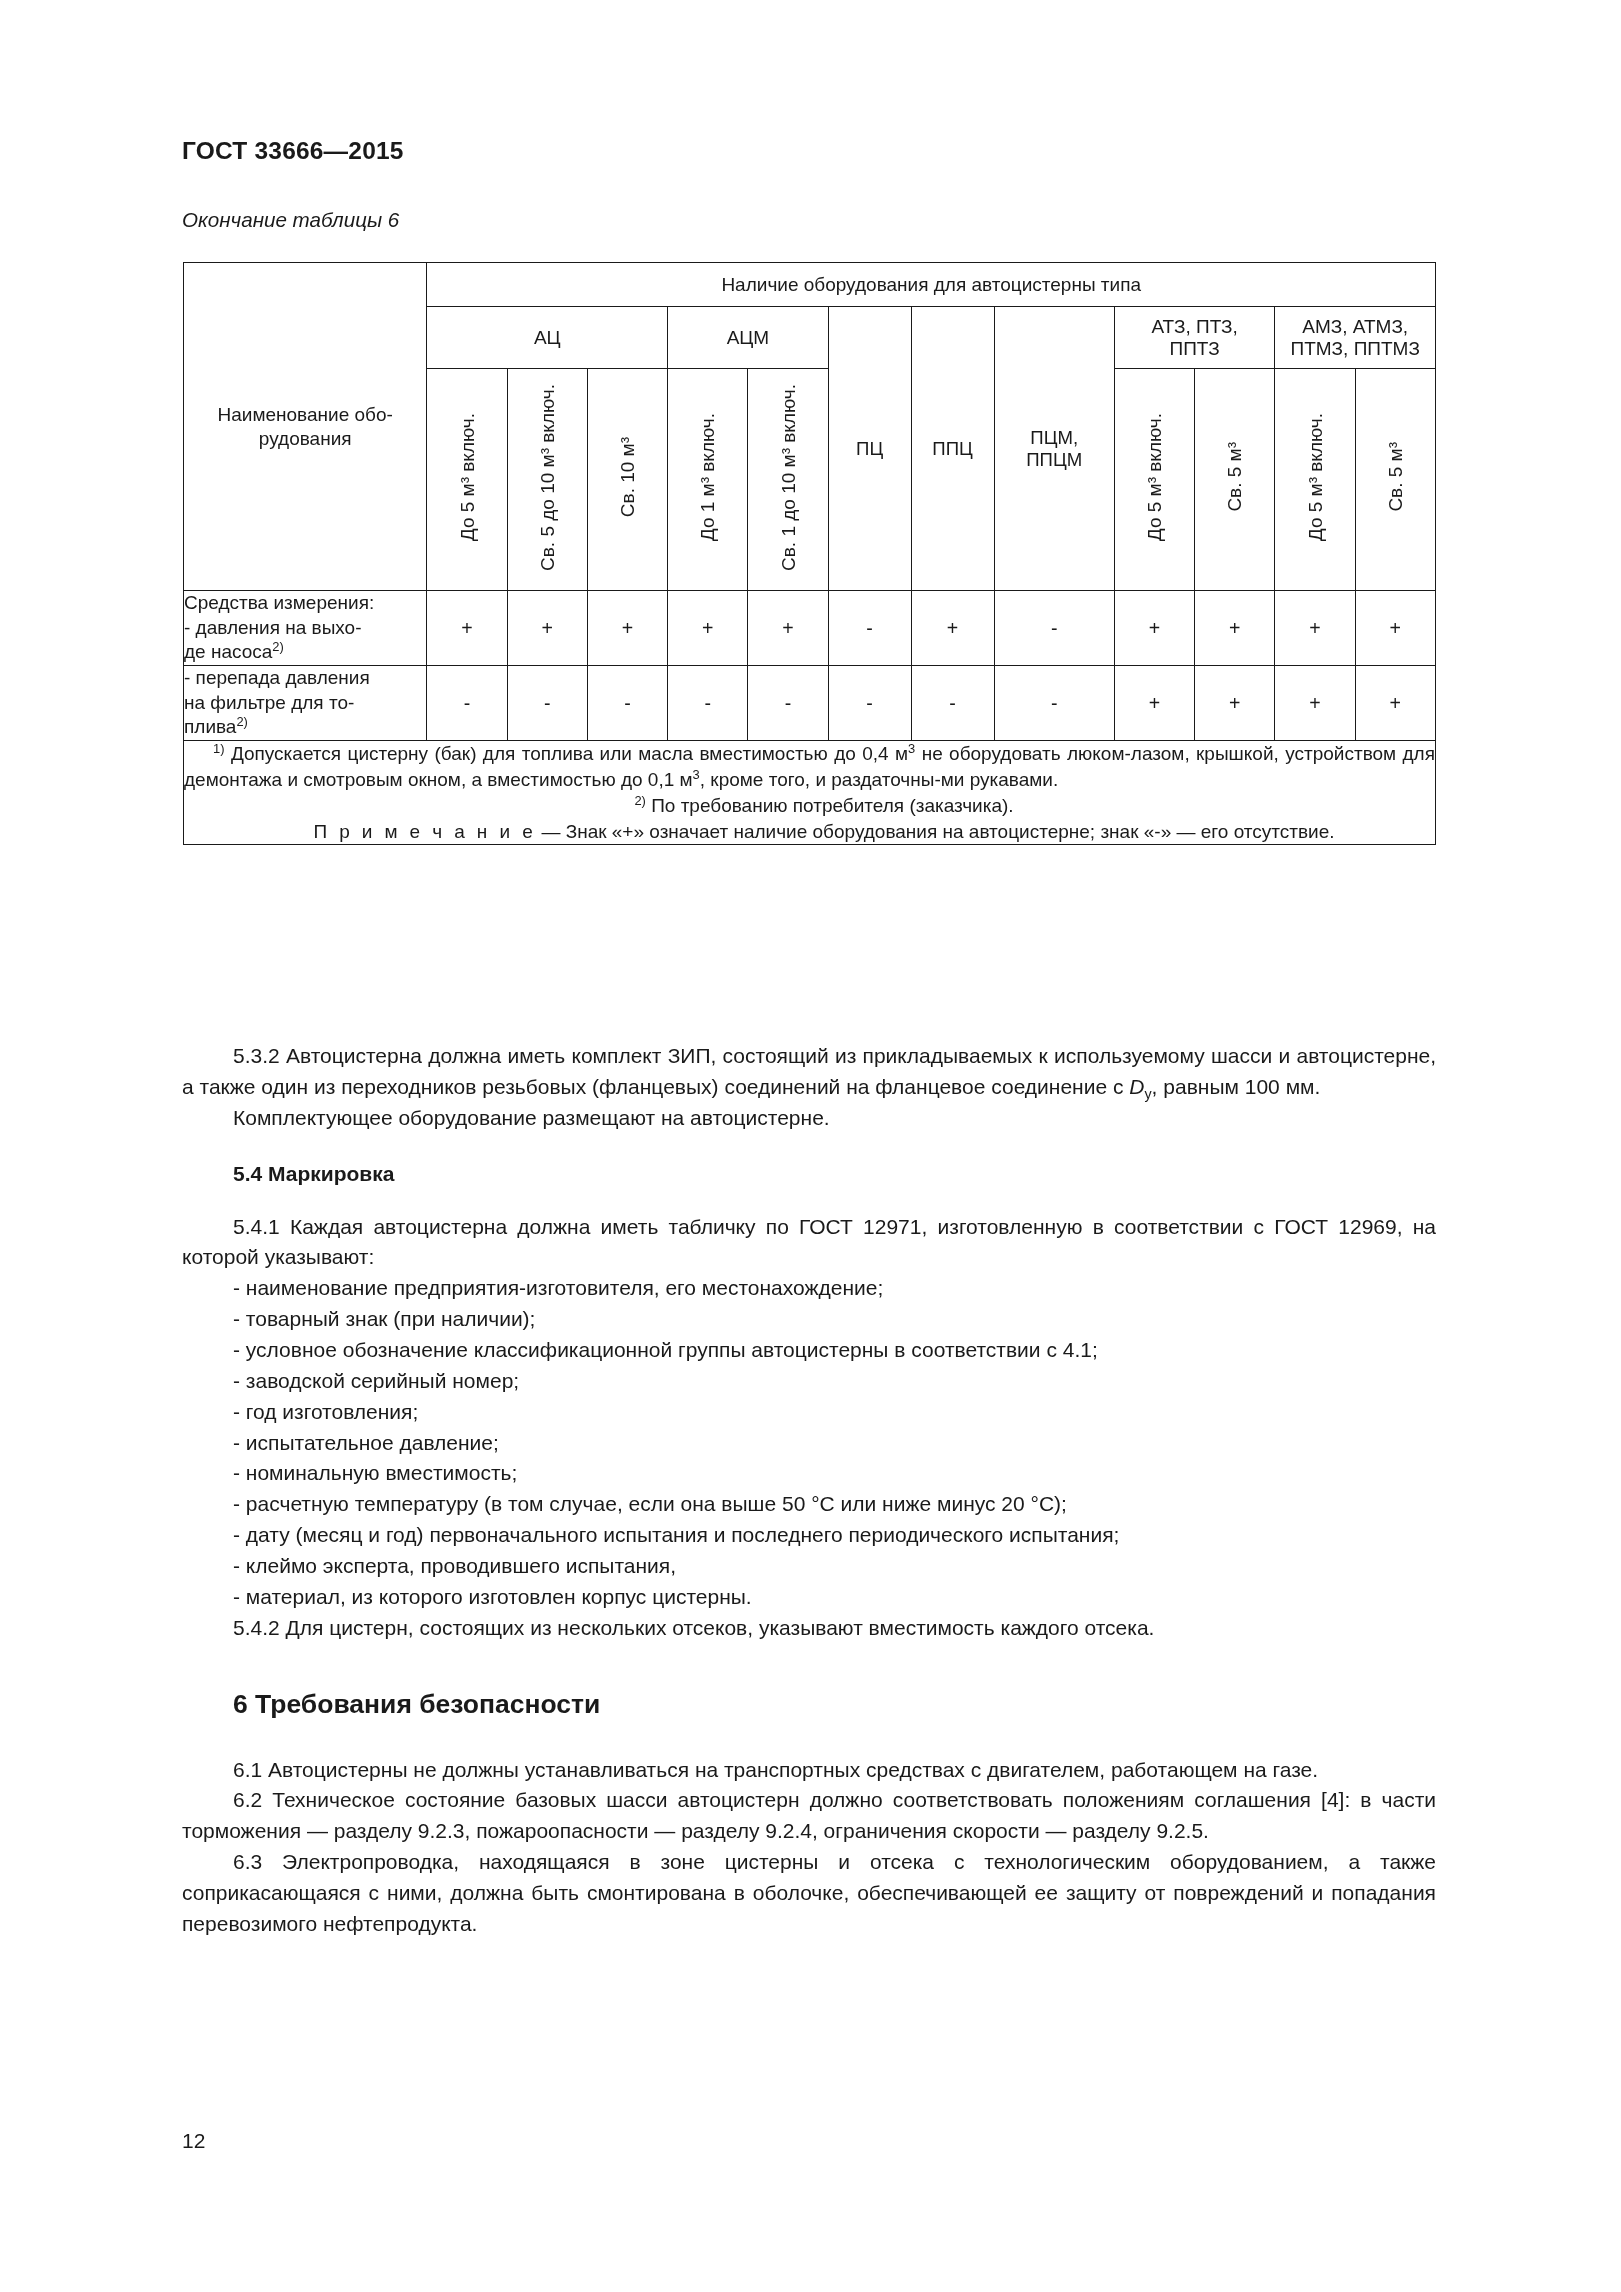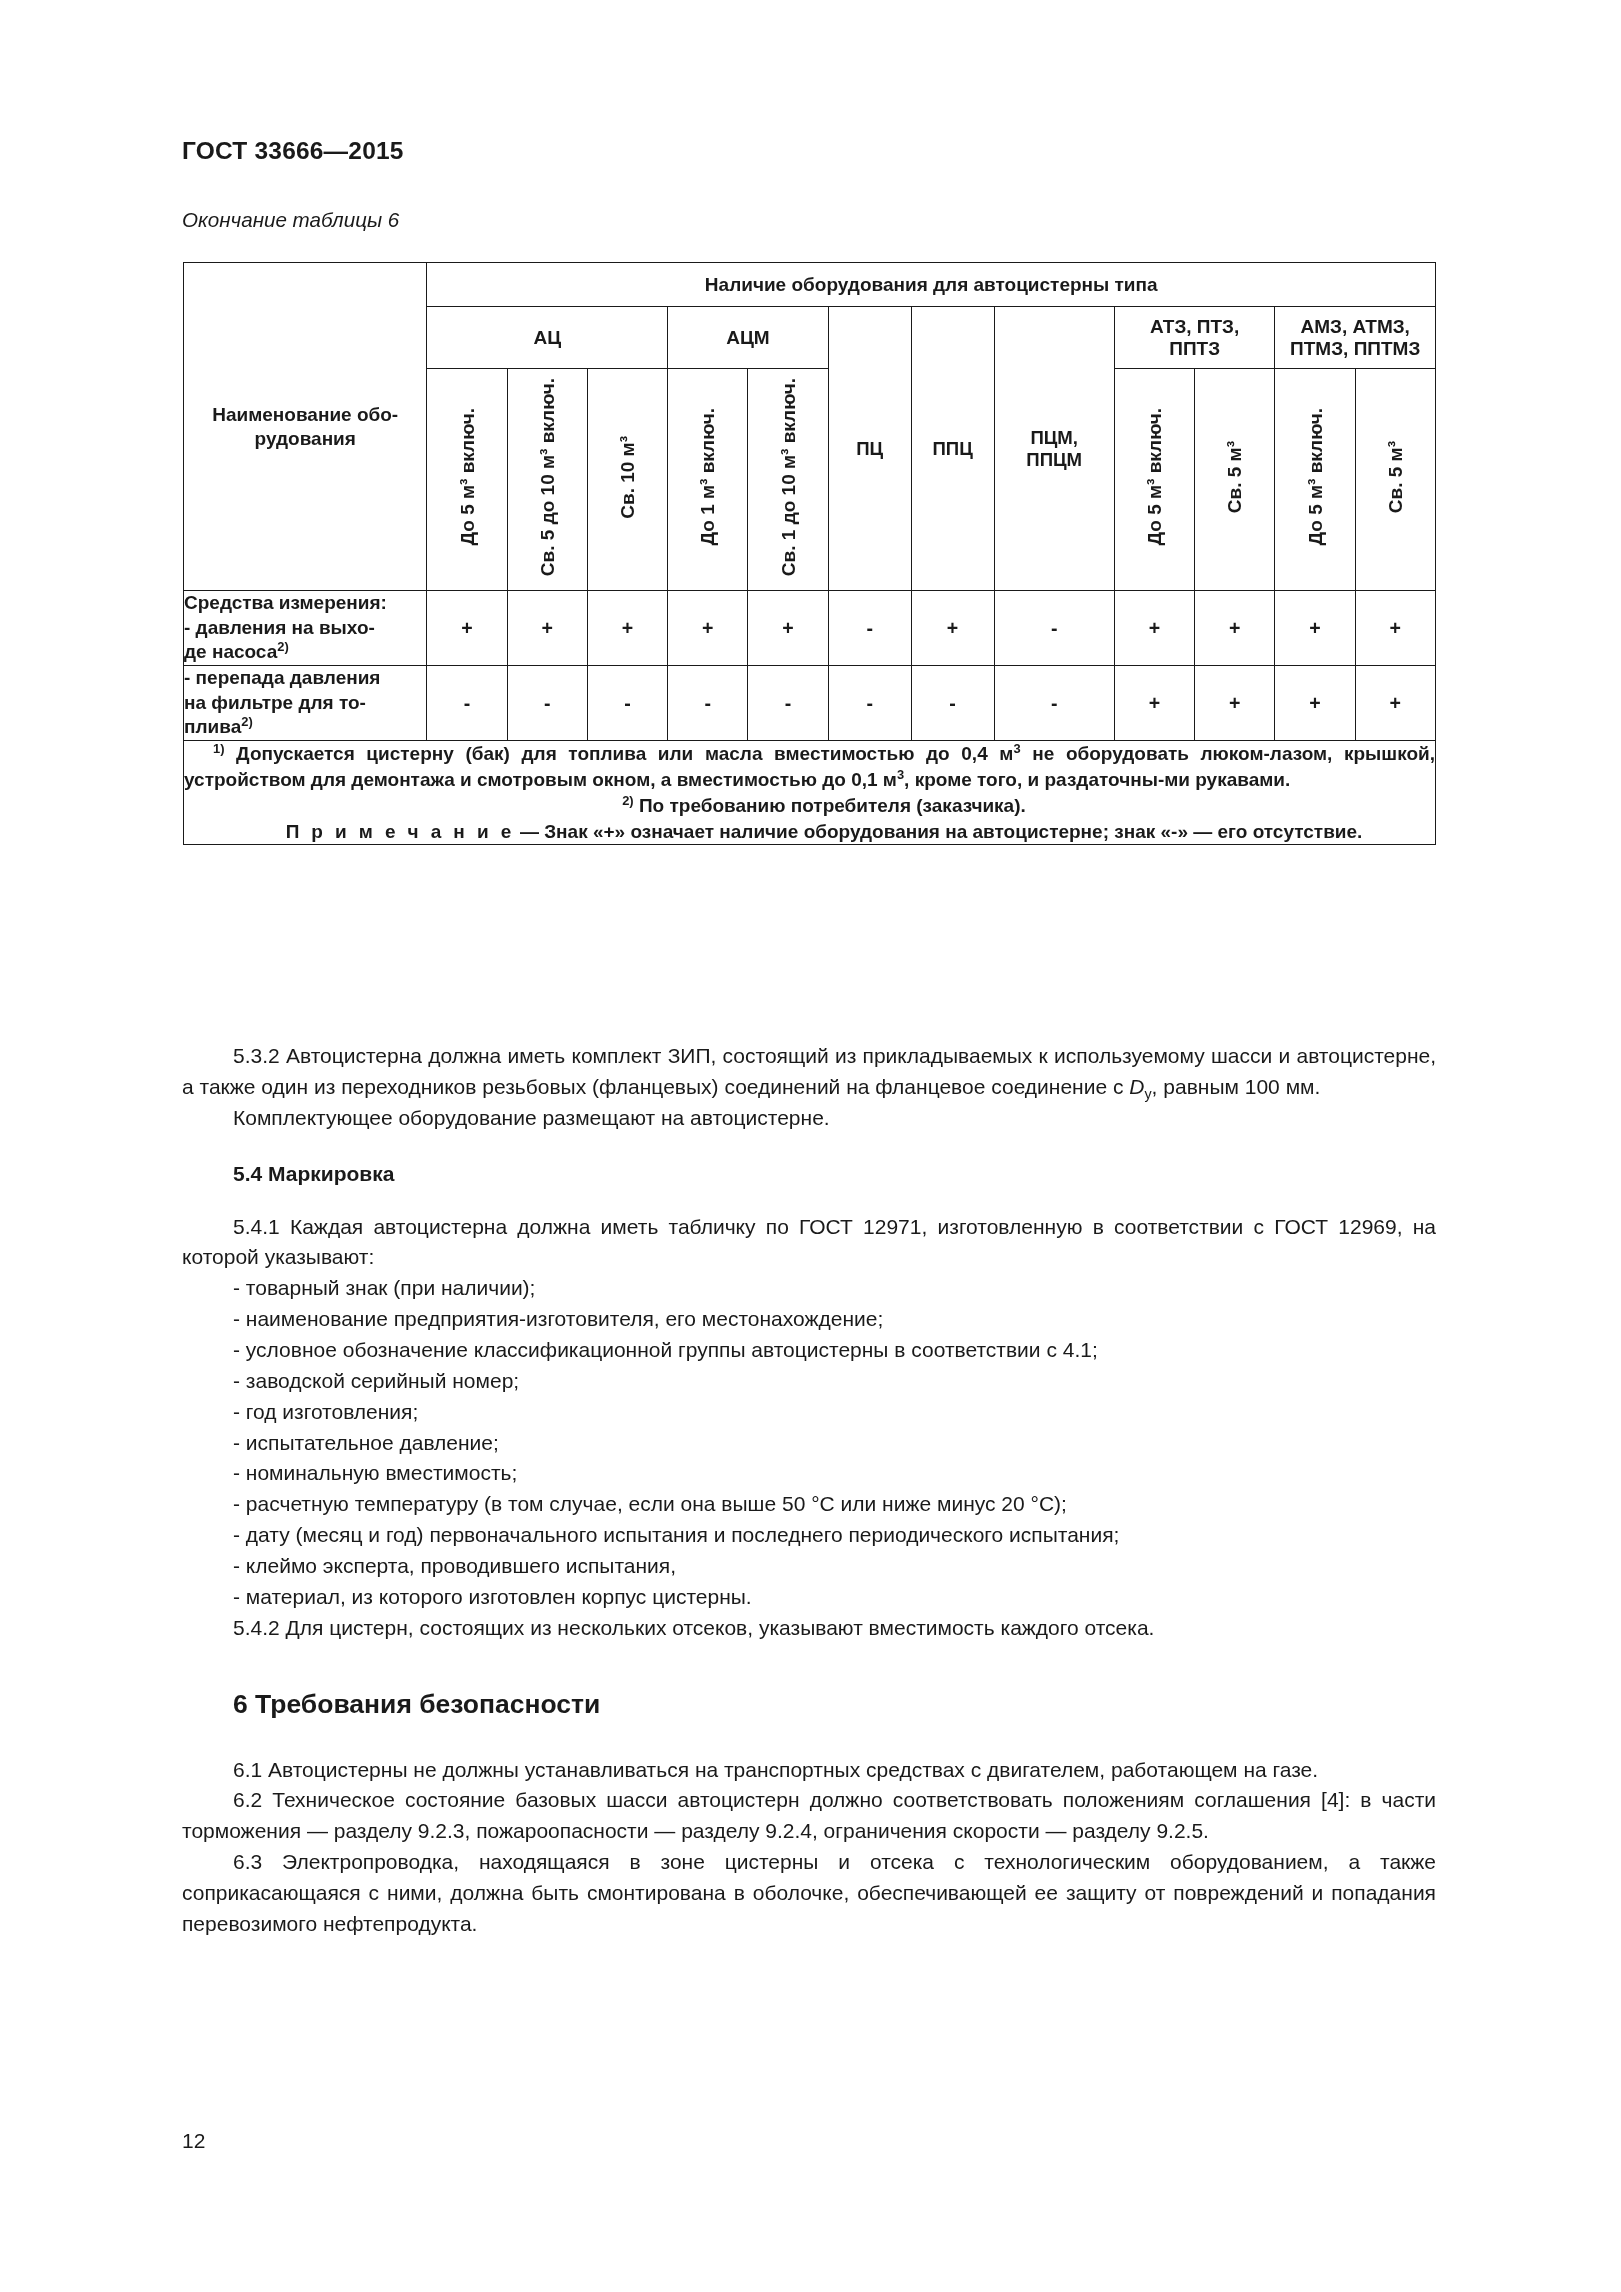--- a/index.html
+++ b/index.html
@@ -47,21 +47,21 @@
   }
   table.main {
     border-collapse: collapse;
     width: 1253px;
     table-layout: fixed;
     font-size: 18.6px;
   }
   table.main td, table.main th {
     border: 1.6px solid #1a1a1a;
     padding: 0;
-    font-weight: bold;
+    font-weight: normal;
     vertical-align: middle;
     text-align: center;
   }
   .outer-top td { border-top-width: 2.4px; }
 
   .hdr-span {
     font-size: 19px;
     height: 43px;
   }
   .grp {
@@ -272,22 +272,22 @@
       </table>
   </div>
 
   <div class="body-text">
     <p class="ind"><span>5.3.2 Автоцистерна должна иметь комплект ЗИП, состоящий из прикладываемых к используемому шасси и автоцистерне, а также один из переходников резьбовых (фланцевых) соединений на фланцевое соединение с </span><i class="var">D</i><sub>у</sub><span>, равным 100 мм.</span></p>
     <p class="ind">Комплектующее оборудование размещают на автоцистерне.</p>
 
     <p class="h-sub">5.4 Маркировка</p>
 
     <p class="ind">5.4.1 Каждая автоцистерна должна иметь табличку по ГОСТ 12971, изготовленную в соответствии с ГОСТ 12969, на которой указывают:</p>
+    <p class="li">- наименование предприятия-изготовителя, его местонахождение;</p>
     <p class="li">- товарный знак (при наличии);</p>
-    <p class="li">- наименование предприятия-изготовителя, его местонахождение;</p>
     <p class="li">- условное обозначение классификационной группы автоцистерны в соответствии с 4.1;</p>
     <p class="li">- заводской серийный номер;</p>
     <p class="li">- год изготовления;</p>
     <p class="li">- испытательное давление;</p>
     <p class="li">- номинальную вместимость;</p>
     <p class="li">- расчетную температуру (в том случае, если она выше 50 °С или ниже минус 20 °С);</p>
     <p class="li">- дату (месяц и год) первоначального испытания и последнего периодического испытания;</p>
     <p class="li">- клеймо эксперта, проводившего испытания,</p>
     <p class="li">- материал, из которого изготовлен корпус цистерны.</p>
     <p class="ind">5.4.2 Для цистерн, состоящих из нескольких отсеков, указывают вместимость каждого отсека.</p>

